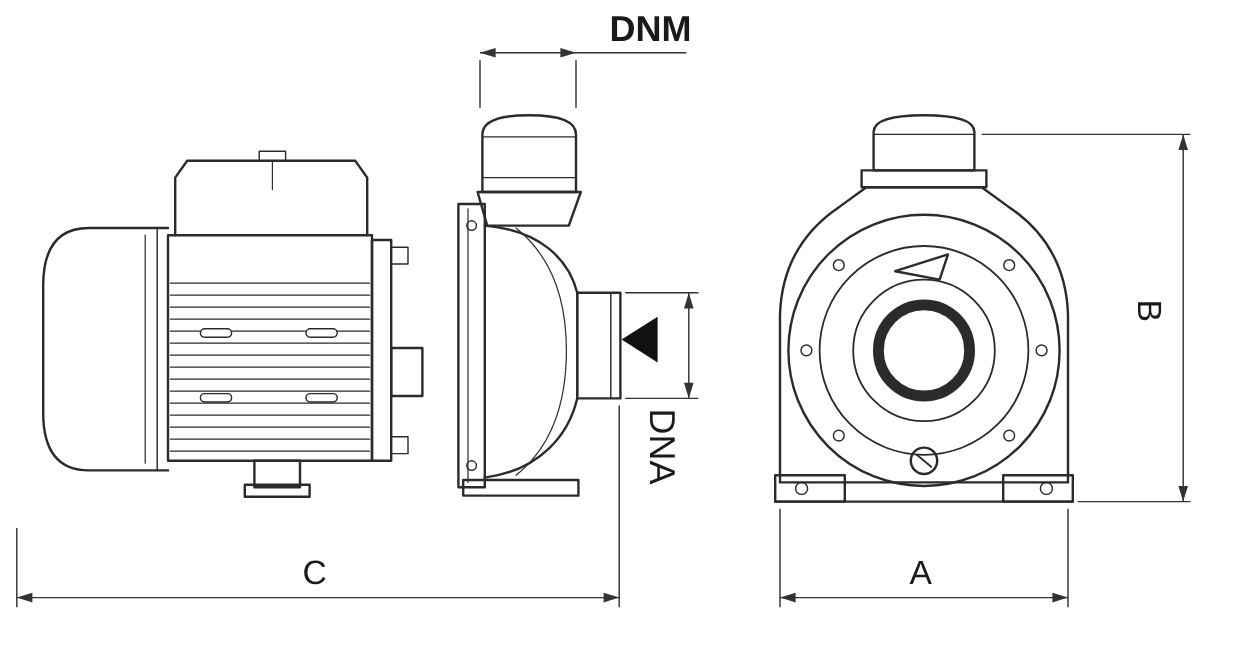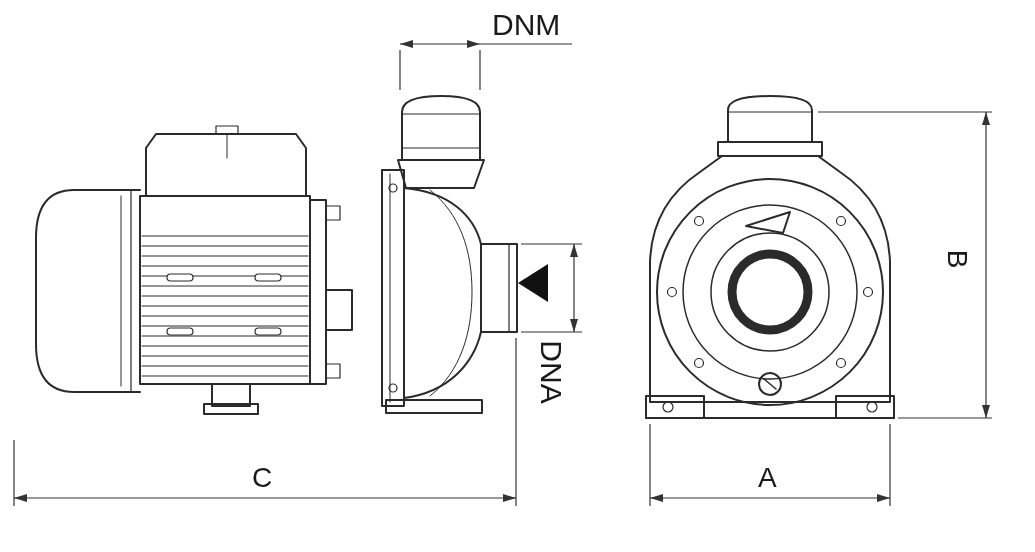--- a/index.html
+++ b/index.html
@@ -154,21 +154,21 @@
       <polygon points="574,332 570,319 578,319"></polygon>
       <polygon points="650,498 663,494 663,502"></polygon>
       <polygon points="890,498 877,494 877,502"></polygon>
       <polygon points="986,112 982,125 990,125"></polygon>
       <polygon points="986,418 982,405 990,405"></polygon>
     </g>
 
     <polygon points="548,264 548,302 518,283" fill="#111111"></polygon>
   </svg>
 
-  <div class="dim-label" style="left:492px;top:8px;">DNM</div>
+  <div class="dim-label" style="left:508px;top:8px;font-weight:bold;">DNM</div>
 
   <div class="dim-label rot" style="left:551px;top:372px;">DNA</div>
 
   <div class="dim-label" style="left:252px;top:462px;font-size:28px;">C</div>
 
   <div class="dim-label" style="left:758px;top:462px;font-size:28px;">A</div>
 
   <div class="dim-label rot" style="left:957px;top:259px;font-size:28px;">B</div>
 </div>
 

